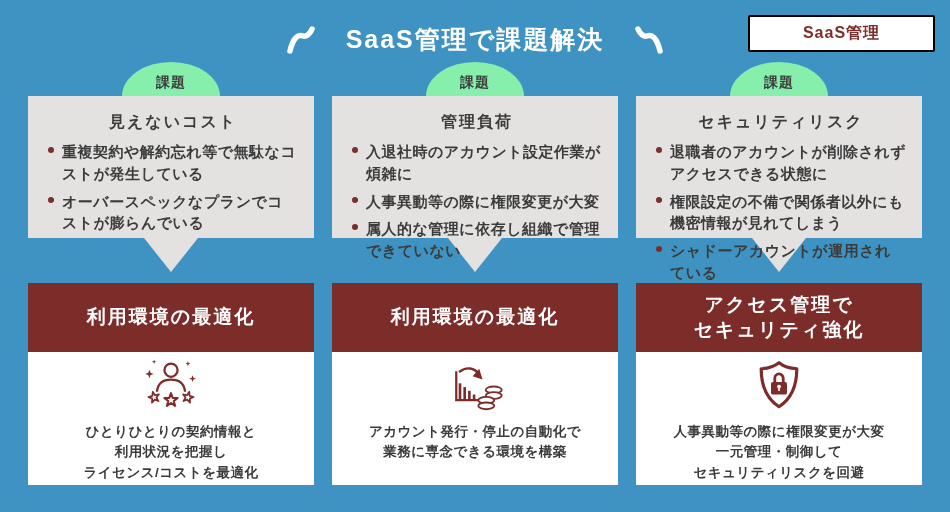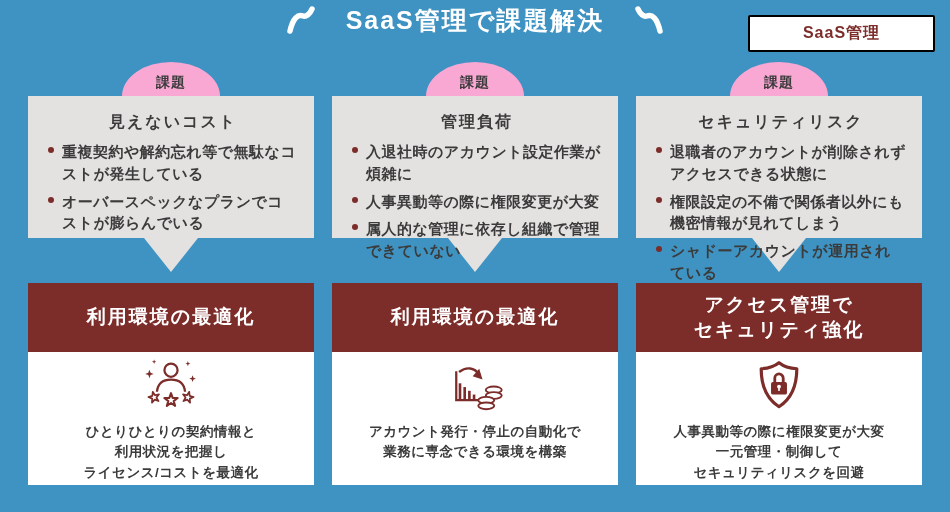--- a/index.html
+++ b/index.html
@@ -7,22 +7,22 @@
   body {
     font-family:"Liberation Sans","DejaVu Sans",sans-serif;
     background:#3E93C2;
     position:relative;
     overflow:hidden;
   }
   .canvas { position:absolute; inset:0; }
 
   
   .title-wrap {
-    position:absolute; top:4px; left:0; right:0;
-    display:flex; justify-content:center; align-items:flex-start; gap:30px;
+    position:absolute; top:12px; left:0; right:0;
+    display:flex; justify-content:center; align-items:flex-end; gap:30px;
     height:44px;
   }
   .page-title {
     color:#FFFFFF; font-size:25px; font-weight:bold; letter-spacing:2px;
   }
   .accent-mark { width:30px; height:32px; }
   .badge {
     position:absolute; top:15px; right:15px;
     background:#FFFFFF; border:2px solid #000000; border-radius:2px;
     color:#7C2C29; font-size:16px; font-weight:bold; letter-spacing:1px;
@@ -31,21 +31,21 @@
 
   
   .columns {
     position:absolute; top:62px; left:28px; right:28px;
     display:flex; gap:18px;
   }
   .col { flex:1; display:flex; flex-direction:column; align-items:center; }
 
   .pill {
     width:98px; height:34px;
-    background:#f9a8d4;
+    background:#86efac;
     border-radius:49px 49px 0 0 / 34px 34px 0 0;
     display:flex; align-items:flex-end; justify-content:center;
     color:#3B3B3B; font-size:14px; font-weight:bold; letter-spacing:1px;
     padding-bottom:4px;
   }
   .problem-box {
     width:100%; height:142px;
     background:#E4E2E0;
     padding:12px 16px 6px 20px;
   }

